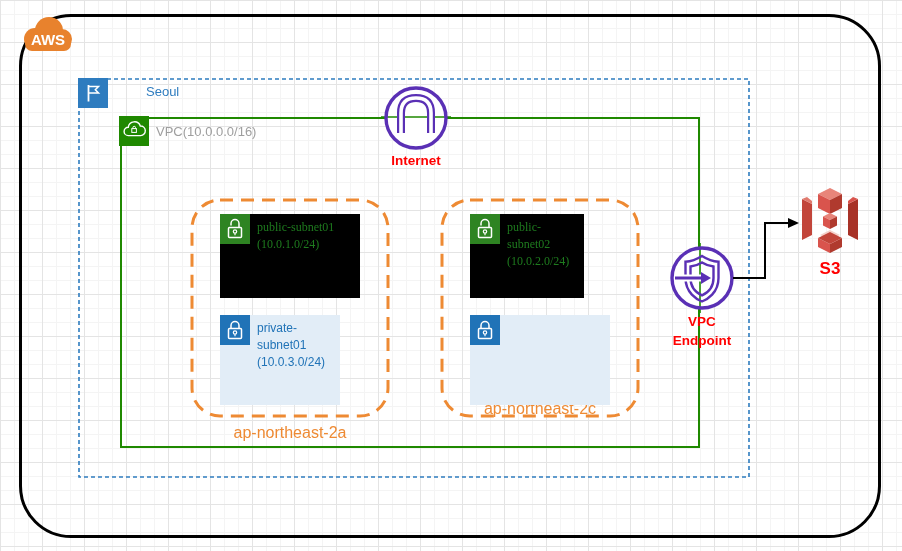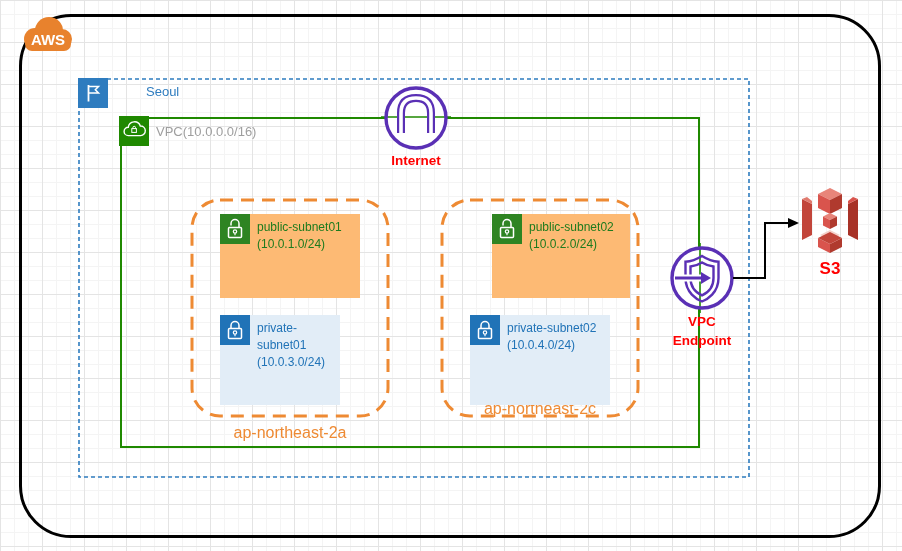--- a/index.html
+++ b/index.html
@@ -22,21 +22,21 @@
   .vpc-border{
     left:120px;top:117px;width:580px;height:331px;box-sizing:border-box;
     border:2px solid #1F8900;background:transparent;
   }
   .region-label{left:114px;top:84px;font-size:13px;color:#2E7CBF;margin-left:32px;}
   .vpc-label{left:156px;top:124px;font-size:13px;color:#9E9E9E;}
   .red-label{color:#FF0000;font-weight:bold;font-size:13.5px;line-height:19px;text-align:center;}
   .az-label{font-size:16px;color:#EE8A33;text-align:center;width:200px;}
   .card{box-sizing:border-box;}
   .card .txt{position:absolute;left:37px;top:5px;font-size:12px;line-height:17px;}
-  .card-public{background:#fdba74;}
+  .card-public{background:#000000;font-family:Liberation Serif, serif;}
   .card-private{background:#E2EDF7;}
   .txt-public{color:#1E7B1E;}
   .txt-private{color:#2073B7;}
   svg{display:block;}
 </style>
 </head>
 <body>
 
 <div class="abs outer-border"></div>
 
@@ -111,21 +111,21 @@
     <path d="M11 13.5 V10.5 a4 4 0 0 1 8 0 V13.5" fill="none" stroke="#ffffff" stroke-width="1.5"></path>
     <circle cx="15" cy="17.5" r="1.7" fill="none" stroke="#ffffff" stroke-width="1.2"></circle>
     <path d="M15 19.2 V21.3" stroke="#ffffff" stroke-width="1.2"></path>
   </svg>
   <div class="txt txt-private">
     <div>private-subnet01</div>
     <div>(10.0.3.0/24)</div>
   </div>
 </div>
 
-<div class="abs card card-public" style="left:492px;top:214px;width:138px;height:84px">
+<div class="abs card card-public" style="left:470px;top:214px;width:114px;height:84px">
   <svg class="abs" style="left:0;top:0" width="30" height="30" viewBox="0 0 30 30">
     <rect x="0" y="0" width="30" height="30" fill="#2E8422"></rect>
     <rect x="8.5" y="13.5" width="13" height="10" rx="1" fill="none" stroke="#ffffff" stroke-width="1.5"></rect>
     <path d="M11 11.5 V9.5 a4 4 0 0 1 8 0 V13.5" fill="none" stroke="#ffffff" stroke-width="1.5"></path>
     <circle cx="15" cy="17.5" r="1.7" fill="none" stroke="#ffffff" stroke-width="1.2"></circle>
     <path d="M15 19.2 V21.3" stroke="#ffffff" stroke-width="1.2"></path>
   </svg>
   <div class="txt txt-public">
     <div>public-subnet02</div>
     <div>(10.0.2.0/24)</div>
@@ -133,24 +133,20 @@
 </div>
 
 <div class="abs card card-private" style="left:470px;top:315px;width:140px;height:90px">
   <svg class="abs" style="left:0;top:0" width="30" height="30" viewBox="0 0 30 30">
     <rect x="0" y="0" width="30" height="30" fill="#2073B7"></rect>
     <rect x="8.5" y="13.5" width="13" height="10" rx="1" fill="none" stroke="#ffffff" stroke-width="1.5"></rect>
     <path d="M11 13.5 V10.5 a4 4 0 0 1 8 0 V13.5" fill="none" stroke="#ffffff" stroke-width="1.5"></path>
     <circle cx="15" cy="17.5" r="1.7" fill="none" stroke="#ffffff" stroke-width="1.2"></circle>
     <path d="M15 19.2 V21.3" stroke="#ffffff" stroke-width="1.2"></path>
   </svg>
-  <div class="txt txt-private">
-    <div>private-subnet02</div>
-    <div>(10.0.4.0/24)</div>
-  </div>
 </div>
 
 <svg class="abs" style="left:667px;top:243px" width="70" height="70" viewBox="0 0 70 70">
   <circle cx="35" cy="35" r="30" fill="#ffffff"></circle>
   <line x1="33" y1="0" x2="33" y2="70" stroke="#1F8900" stroke-width="1.6"></line>
   <circle cx="35" cy="35" r="30" fill="none" stroke="#5A30B5" stroke-width="3.4"></circle>
   <path d="M35 13 C40.5 16.5 47 18.5 51.5 18.7 L51.5 35 C51.5 50 40 56.5 35 58.5
            C30 56.5 18.5 50 18.5 35 L18.5 18.7 C23 18.5 29.5 16.5 35 13 Z" fill="none" stroke="#5A30B5" stroke-width="2.4"></path>
   <path d="M35 19.5 C39 22 43.5 23.3 46.5 23.5 L46.5 35 C46.5 46 38.5 50.8 35 52.4
            C31.5 50.8 23.5 46 23.5 35 L23.5 23.5 C26.5 23.3 31 22 35 19.5 Z" fill="none" stroke="#5A30B5" stroke-width="2.4"></path>

